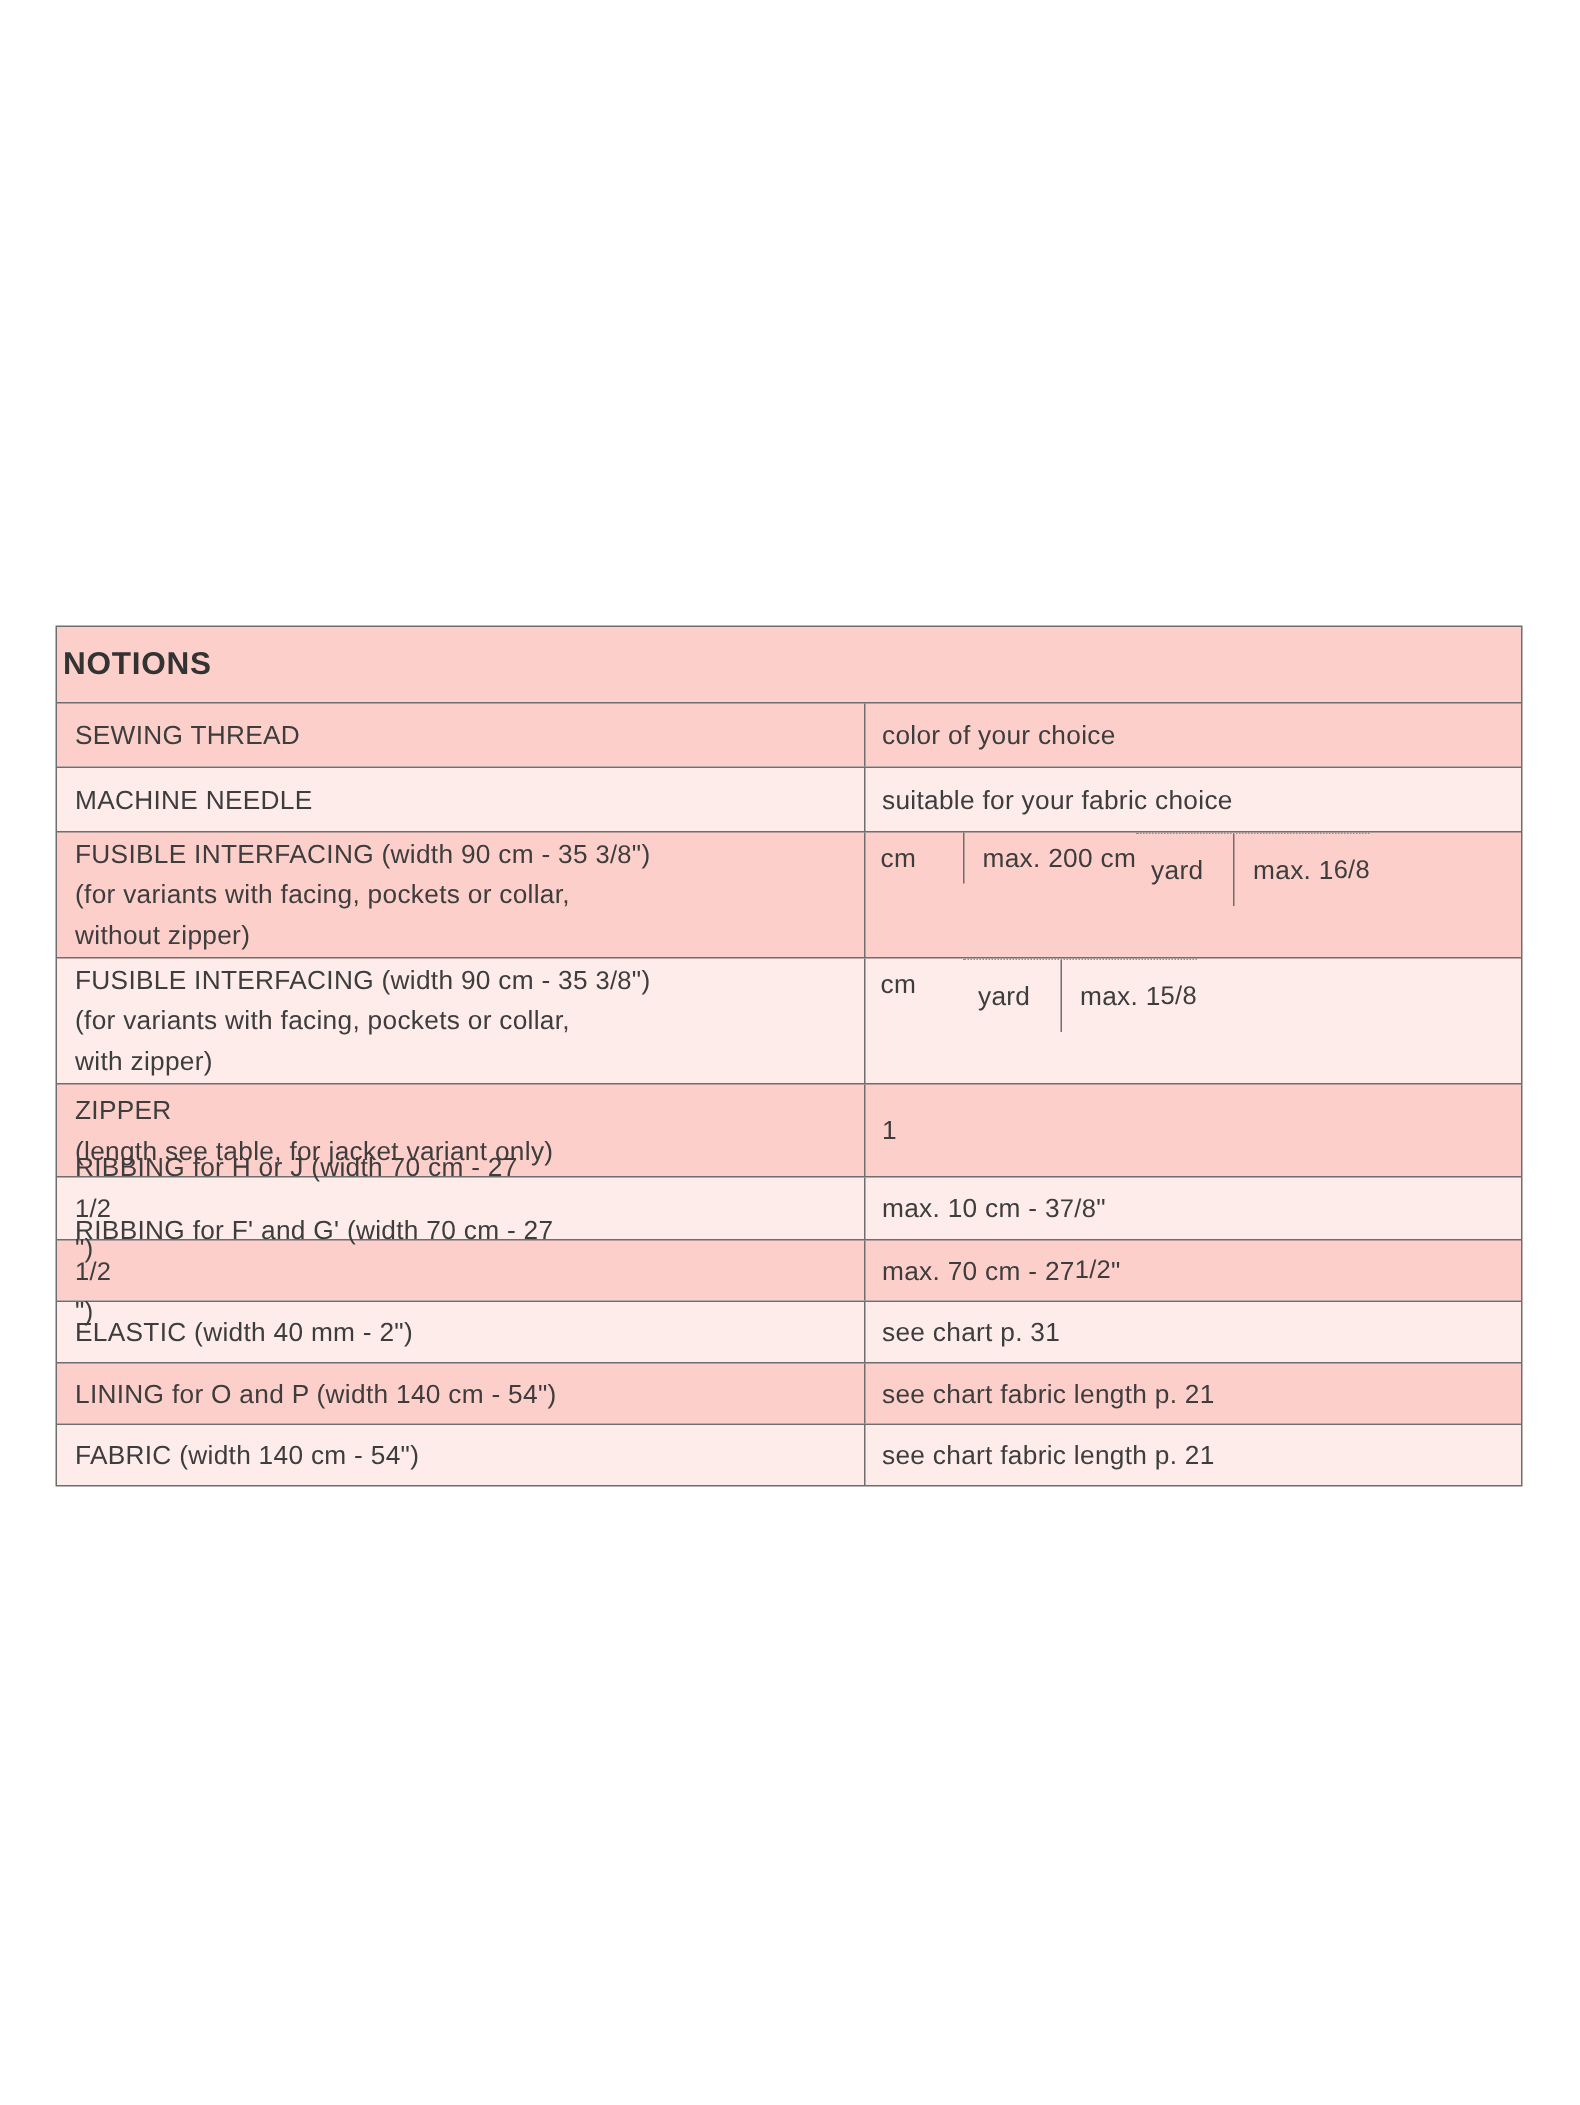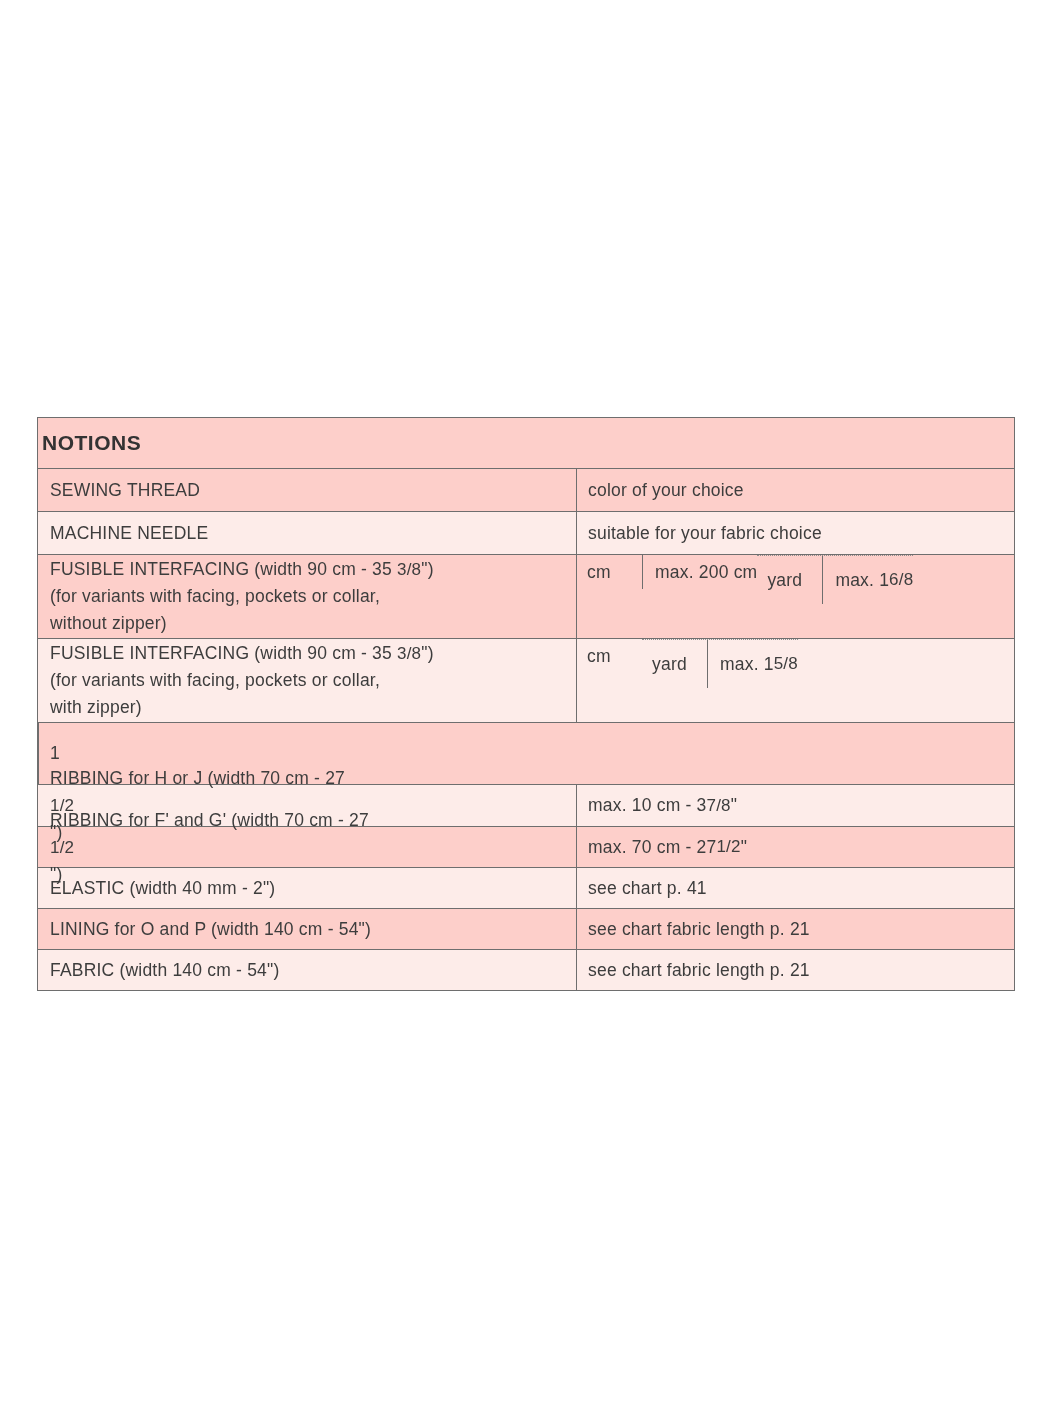--- a/index.html
+++ b/index.html
@@ -96,36 +96,40 @@
         <div class="unit-cell">cm</div>
       </div>
       <div class="unit-row second">
         <div class="unit-cell">yard</div>
         <div class="unit-value">max. 1 <span class="frac">5/8</span></div>
       </div>
     </div>
   </div>
 
   <div class="t-row h62 shade-dark">
+    <div class="cell-left">
+      <div>ZIPPER</div>
+      <div>(length see table, for jacket variant only)</div>
+    </div>
     <div class="cell-right">1</div>
   </div>
 
   <div class="t-row h42 shade-light">
     <div class="cell-left">RIBBING for H or J (width 70 cm - 27 <span class="frac">1/2</span>")</div>
     <div class="cell-right">max. 10 cm - 3 <span class="frac">7/8</span>"</div>
   </div>
 
   <div class="t-row h41 shade-dark">
     <div class="cell-left">RIBBING for F' and G' (width 70 cm - 27 <span class="frac">1/2</span>")</div>
     <div class="cell-right">max. 70 cm - 27 <span class="frac">1/2</span>"</div>
   </div>
 
   <div class="t-row h41 shade-light">
     <div class="cell-left">ELASTIC (width 40 mm - 2")</div>
-    <div class="cell-right">see chart p. 41</div>
+    <div class="cell-right">see chart p. 31</div>
   </div>
 
   <div class="t-row h41 shade-dark">
     <div class="cell-left">LINING for O and P (width 140 cm - 54")</div>
     <div class="cell-right">see chart fabric length p. 21</div>
   </div>
 
   <div class="t-row h41 shade-light">
     <div class="cell-left">FABRIC (width 140 cm - 54")</div>
     <div class="cell-right">see chart fabric length p. 21</div>

